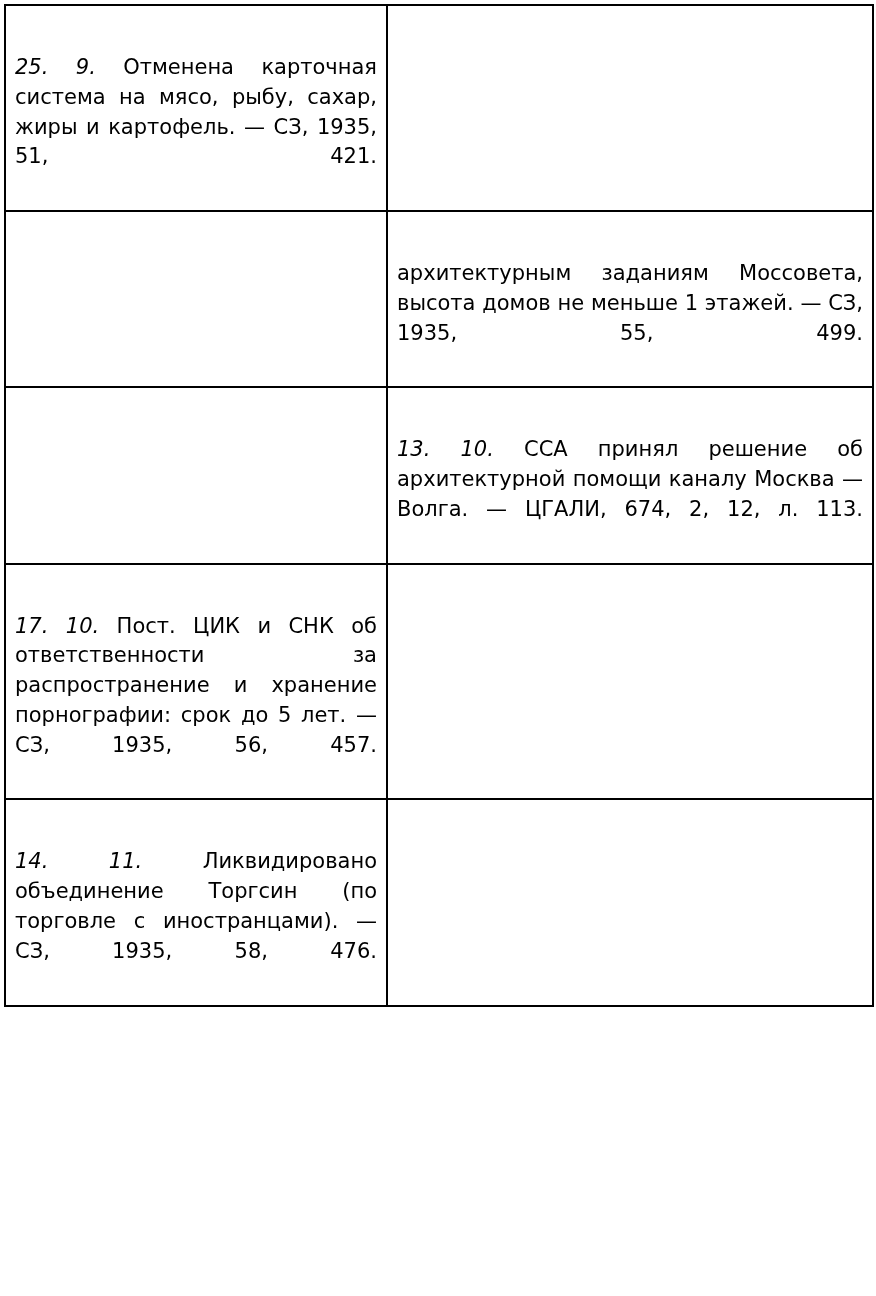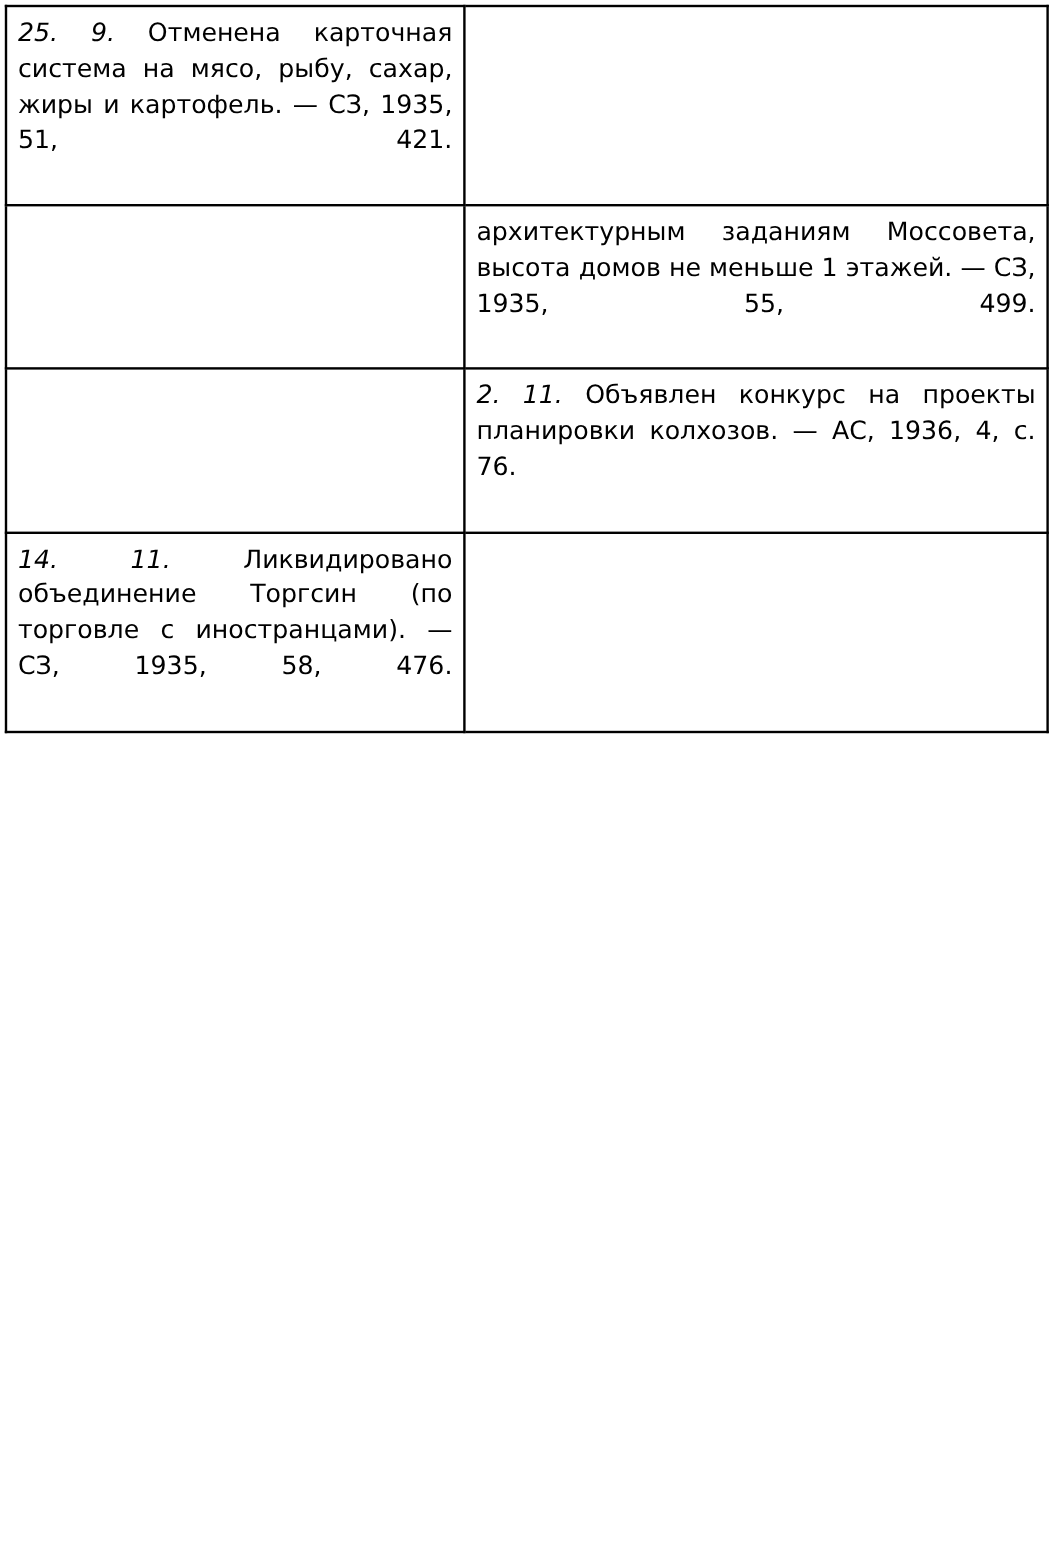--- a/index.html
+++ b/index.html
@@ -45,20 +45,21 @@
   }
 
   col.col-left  { width: 382px; }
   col.col-right { width: 486px; }
 
   
   .cell-text {
     display: block;
     text-align: justify;
     text-justify: inter-word;
+    margin-top: 40px;
   }
   .cell-text:after {
     content: "";
     display: inline-block;
     width: 100%;
     height: 0;
   }
 
   
   .date-marker {
@@ -98,21 +99,29 @@
           </td>
           <td>
             <span class="cell-text"><span>архитектурным заданиям Моссовета, высота домов не меньше 1 этажей. — СЗ, 1935, 55, 499.</span></span>
           </td>
         </tr>
         <tr>
           <td class="empty">
             <span class="cell-text"></span>
           </td>
           <td>
-            <span class="cell-text"><span class="date-marker">2. 11.</span> <span>Объявлен конкурс на проекты планировки колхозов. — АС, 1936, 4, с. 76.</span></span>
+            <span class="cell-text"><span class="date-marker">13. 10.</span> <span>ССА принял решение об архитектурной помощи каналу Москва — Волга. — ЦГАЛИ, 674, 2, 12, л. 113.</span></span>
+          </td>
+        </tr>
+        <tr>
+          <td>
+            <span class="cell-text"><span class="date-marker">17. 10.</span> <span>Пост. ЦИК и СНК об ответственности за распространение и хранение порнографии: срок до 5 лет. — СЗ, 1935, 56, 457.</span></span>
+          </td>
+          <td class="empty">
+            <span class="cell-text"></span>
           </td>
         </tr>
         <tr>
           <td>
             <span class="cell-text"><span class="date-marker">14. 11.</span> <span>Ликвидировано объединение Торгсин (по торговле с иностранцами). — СЗ, 1935, 58, 476.</span></span>
           </td>
           <td class="empty">
             <span class="cell-text"></span>
           </td>
         </tr>

